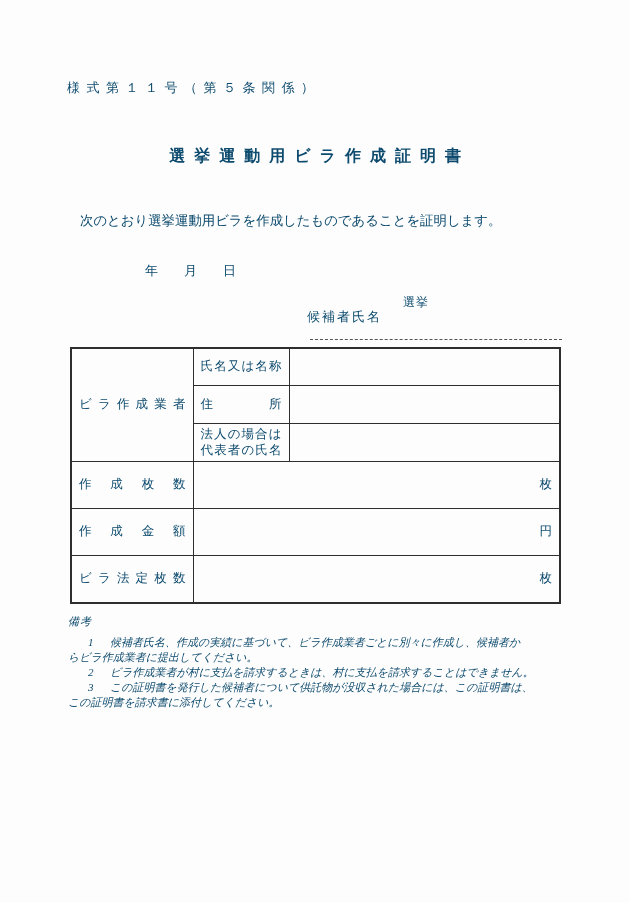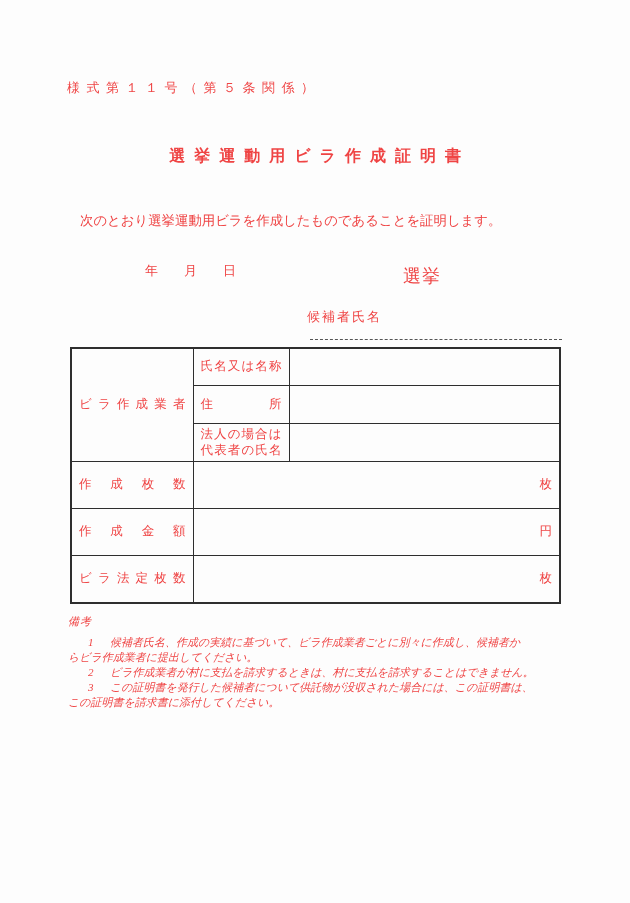--- a/index.html
+++ b/index.html
@@ -1,26 +1,26 @@
 <!DOCTYPE html>
 <html><head>
 <meta charset="utf-8">
 <style>
   html,body{margin:0;padding:0;background:#e8e8e8;}
   .page{
     position:relative;width:630px;height:903px;margin:0 auto;
-    background:#fdfdfd;color:#ef4444;overflow:hidden;
+    background:#fdfdfd;color:#0c4a6e;overflow:hidden;
     font-family:"Liberation Serif","DejaVu Serif",serif;
   }
   .form-number{position:absolute;left:67px;top:79px;font-size:13px;letter-spacing:6.5px;white-space:nowrap;}
   .title{position:absolute;left:0;top:146px;width:630px;margin:0;text-align:center;
          font-size:16px;font-weight:700;letter-spacing:9px;text-indent:9px;white-space:nowrap;}
   .intro{position:absolute;left:80px;top:212px;margin:0;font-size:13.4px;white-space:nowrap;}
   .date-line{position:absolute;left:145px;top:262px;display:flex;gap:26px;font-size:13px;}
-  .election{position:absolute;left:403px;top:264px;font-size:18px;letter-spacing:1px;}
+  .election{position:absolute;left:403px;top:294px;font-size:12px;letter-spacing:1px;}
   .candidate{position:absolute;left:307px;top:308px;font-size:13px;letter-spacing:2px;white-space:nowrap;}
   .dash-line{position:absolute;left:310px;top:332px;width:252px;height:7px;border-bottom:1.5px dashed #555;}
 
   .form-table{
     position:absolute;left:70px;top:347px;width:489px;height:255px;
     border-collapse:collapse;table-layout:fixed;font-size:12.5px;
     border:2px solid #2e2e2e;
   }
   .form-table td{border:1px solid #2e2e2e;padding:0 7px;vertical-align:middle;overflow:hidden;}
   [data-justify]{display:flex;justify-content:space-between;}

